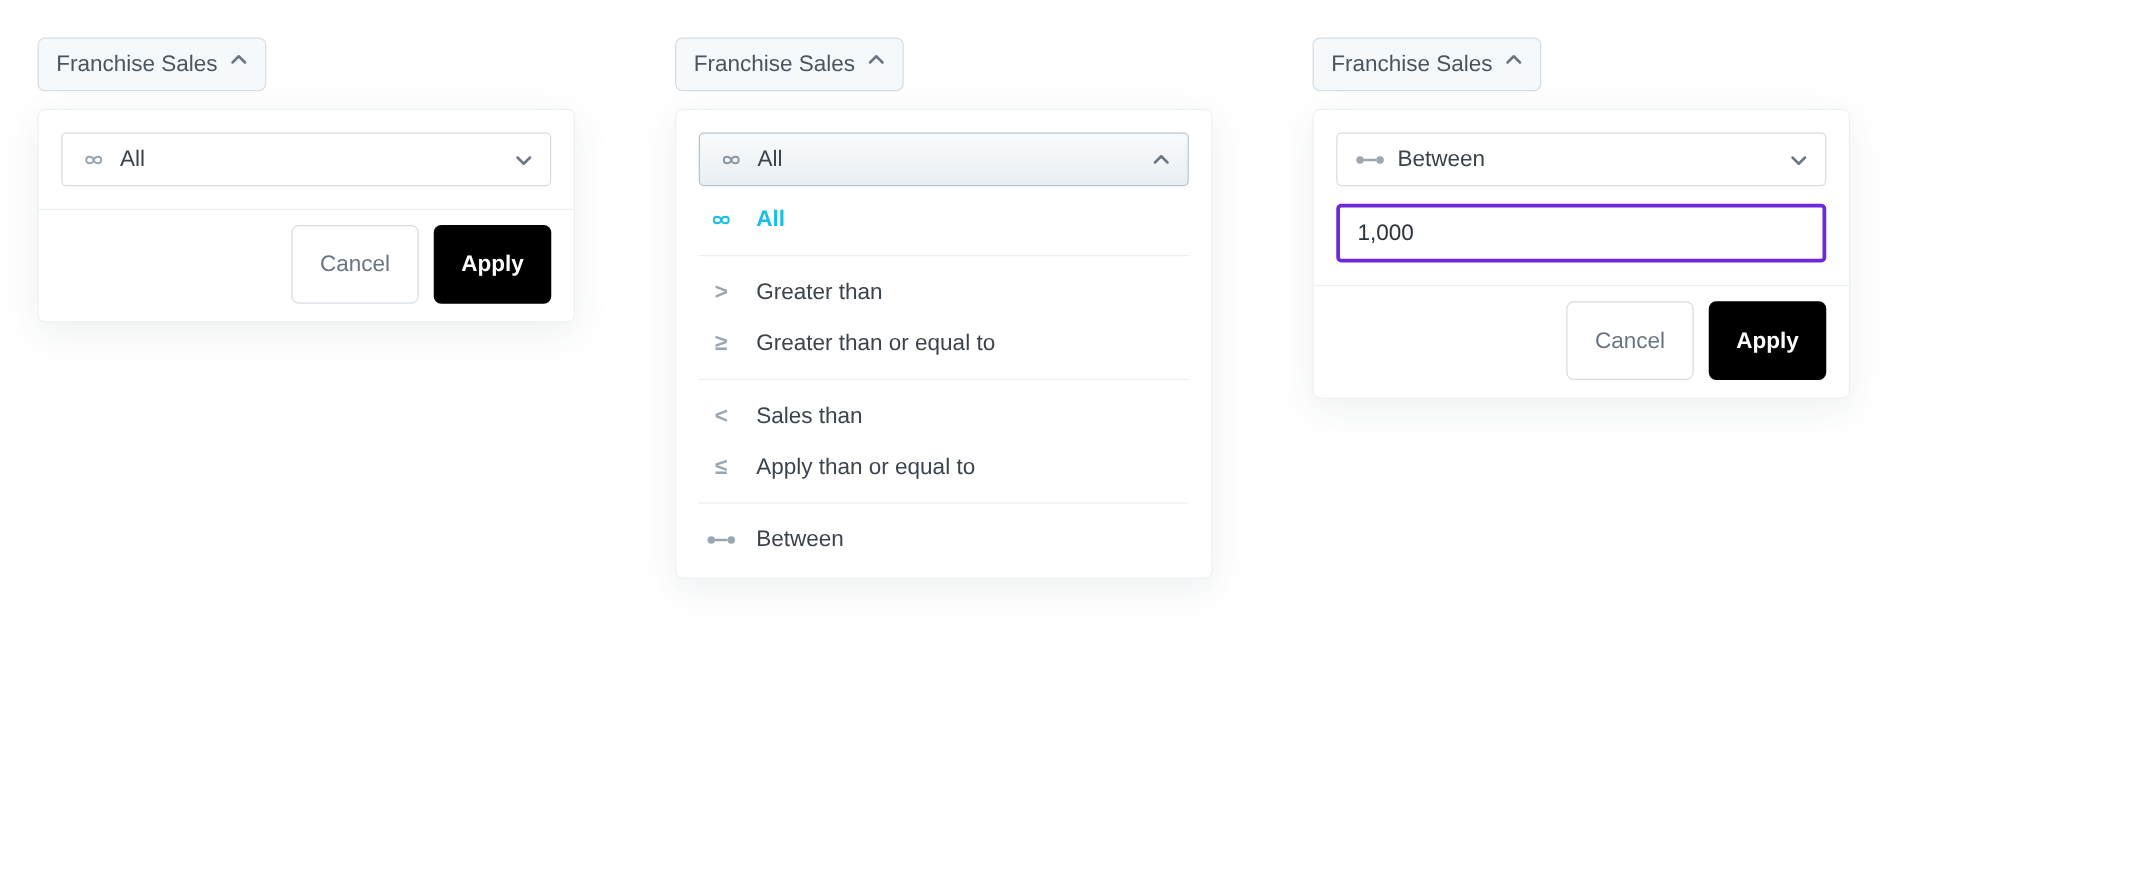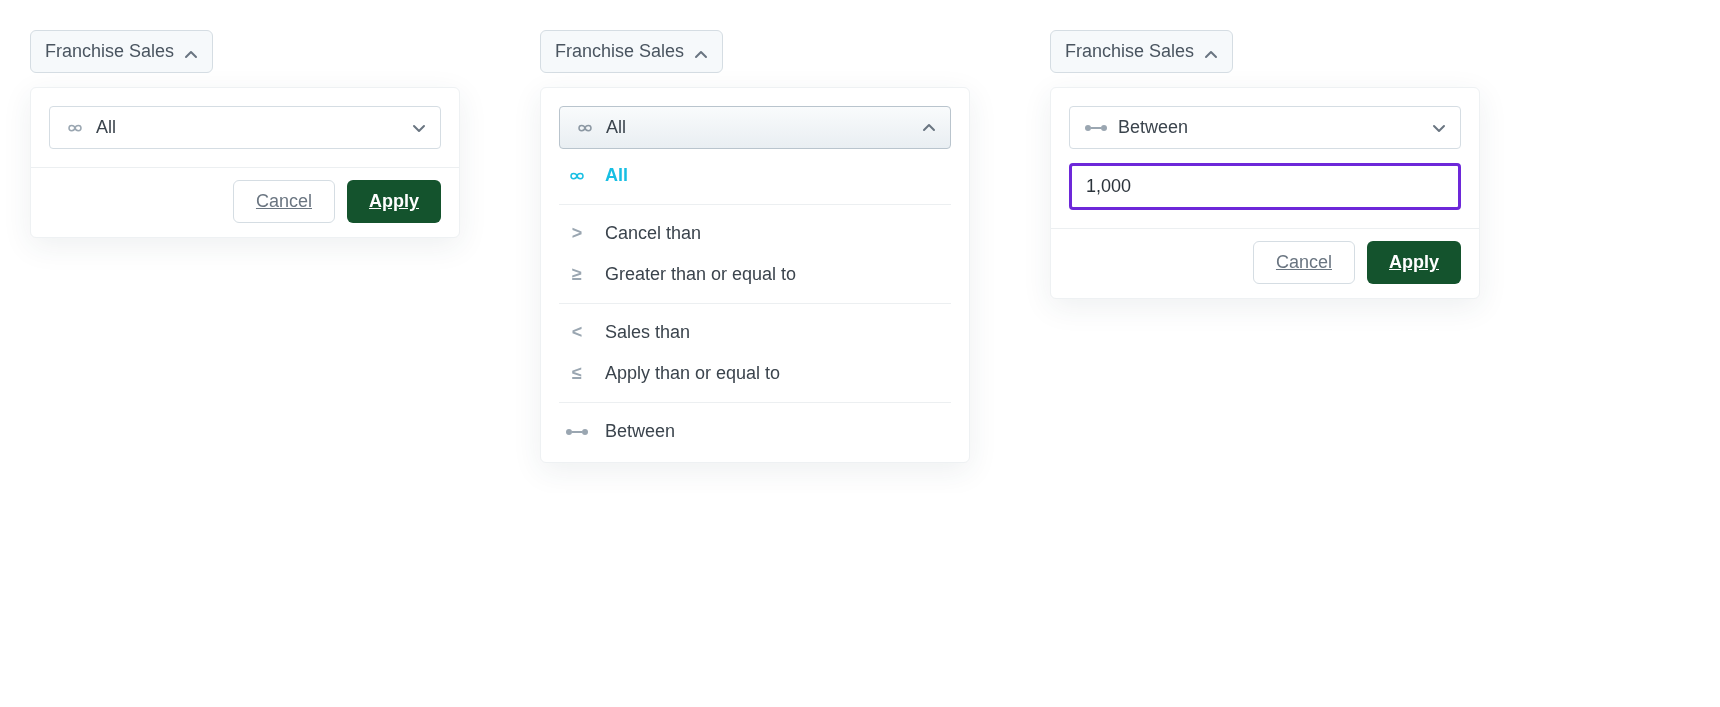--- a/index.html
+++ b/index.html
@@ -8,21 +8,21 @@
     padding: 30px;
     font-family: -apple-system, BlinkMacSystemFont, "Segoe UI", Helvetica, Arial, sans-serif;
     background: #fff;
     display: flex;
     gap: 80px;
     align-items: flex-start;
   }
   .state { position: relative; }
   .filter-chip {
     display: inline-flex;
-    align-items: flex-end;
+    align-items: flex-start;
     gap: 10px;
     border: 1px solid #d5dde3;
     border-radius: 6px;
     padding: 10px 14px;
     background: #f6f9fb;
     color: #4a5560;
     font-size: 18px;
     cursor: pointer;
   }
   .chevron {
@@ -63,32 +63,31 @@
   }
   .actions {
     display: flex;
     justify-content: flex-end;
     gap: 12px;
     margin-top: 4px;
   }
   .btn {
     border-radius: 6px;
     font-size: 18px;
-    padding: 10px 22px;
+    padding: 20px 22px;
     cursor: pointer;
     border: 1px solid transparent;
-    text-decoration: underline;
   }
   .btn-secondary {
     background: #fff;
     border-color: #d5dde3;
     color: #6a7581;
   }
   .btn-primary {
-    background: #14532d;
+    background: #000000;
     color: #fff;
     font-weight: 700;
     border: none;
   }
   .dropdown {
     position: relative;
     margin-top: 14px;
     width: 430px;
     background: #fff;
     border: 1px solid #eef1f3;
@@ -203,21 +202,21 @@
               <path d="M10 10 C10 3, 20 3, 22 10 C24 17, 34 17, 34 10 C34 3, 24 3, 22 10 C20 17, 10 17, 10 10 Z" fill="none" stroke="#18bfe3" stroke-width="3"></path>
             </svg>
           </span>
           <span>All</span>
         </div>
         <div class="dd-sep"></div>
         <div class="dd-item">
           <span class="sym">
             <span style="color:#9aa6b1;font-weight:700;">&gt;</span>
           </span>
-          <span>Cancel than</span>
+          <span>Greater than</span>
         </div>
         <div class="dd-item">
           <span class="sym">
             <span style="color:#9aa6b1;font-weight:700;">≥</span>
           </span>
           <span>Greater than or equal to</span>
         </div>
         <div class="dd-sep"></div>
         <div class="dd-item">
           <span class="sym">

